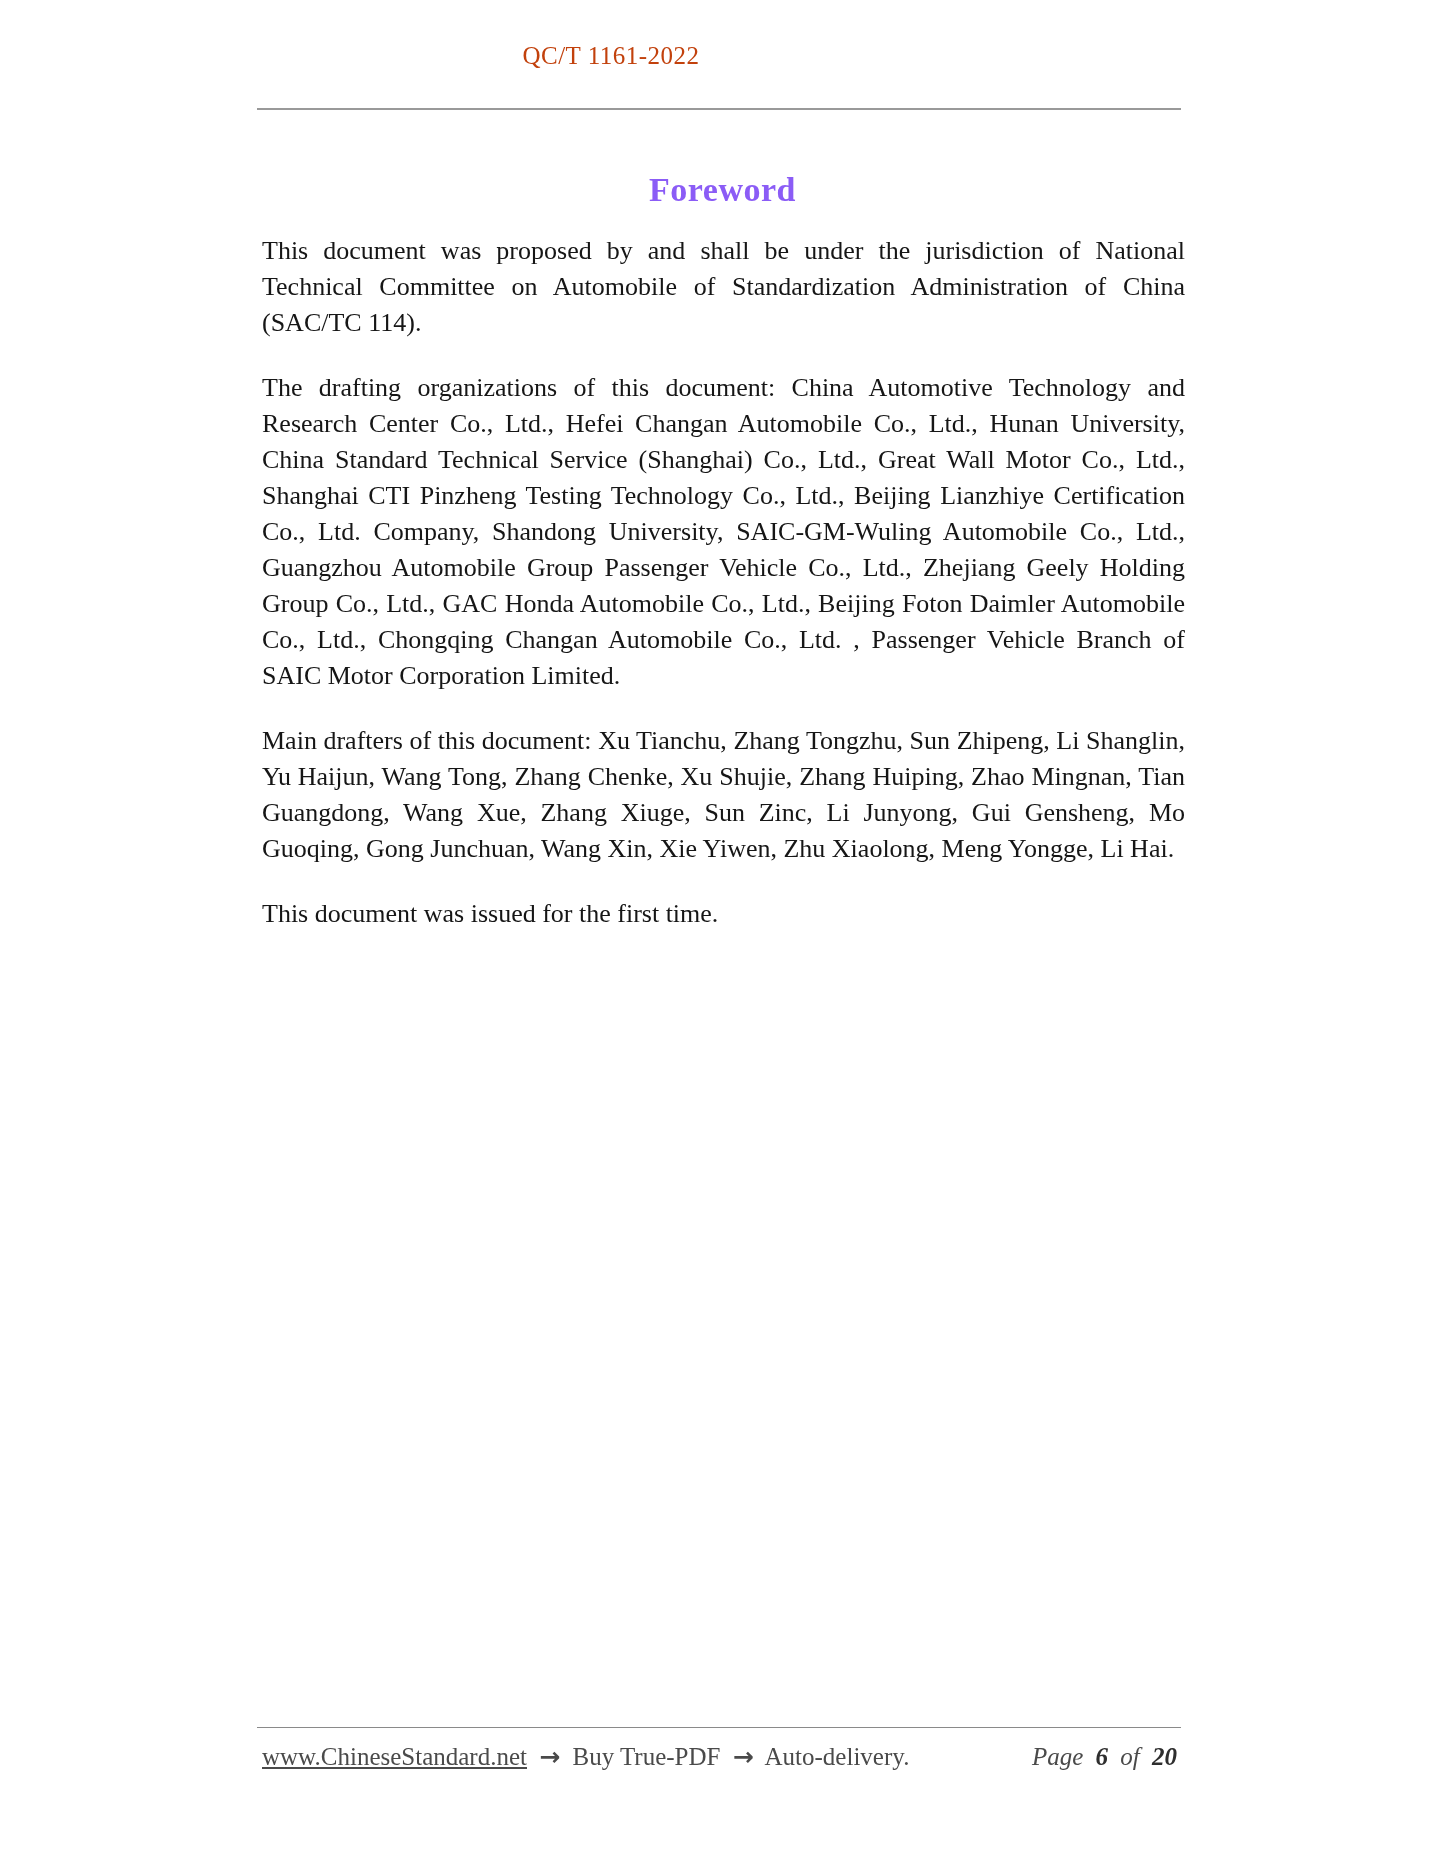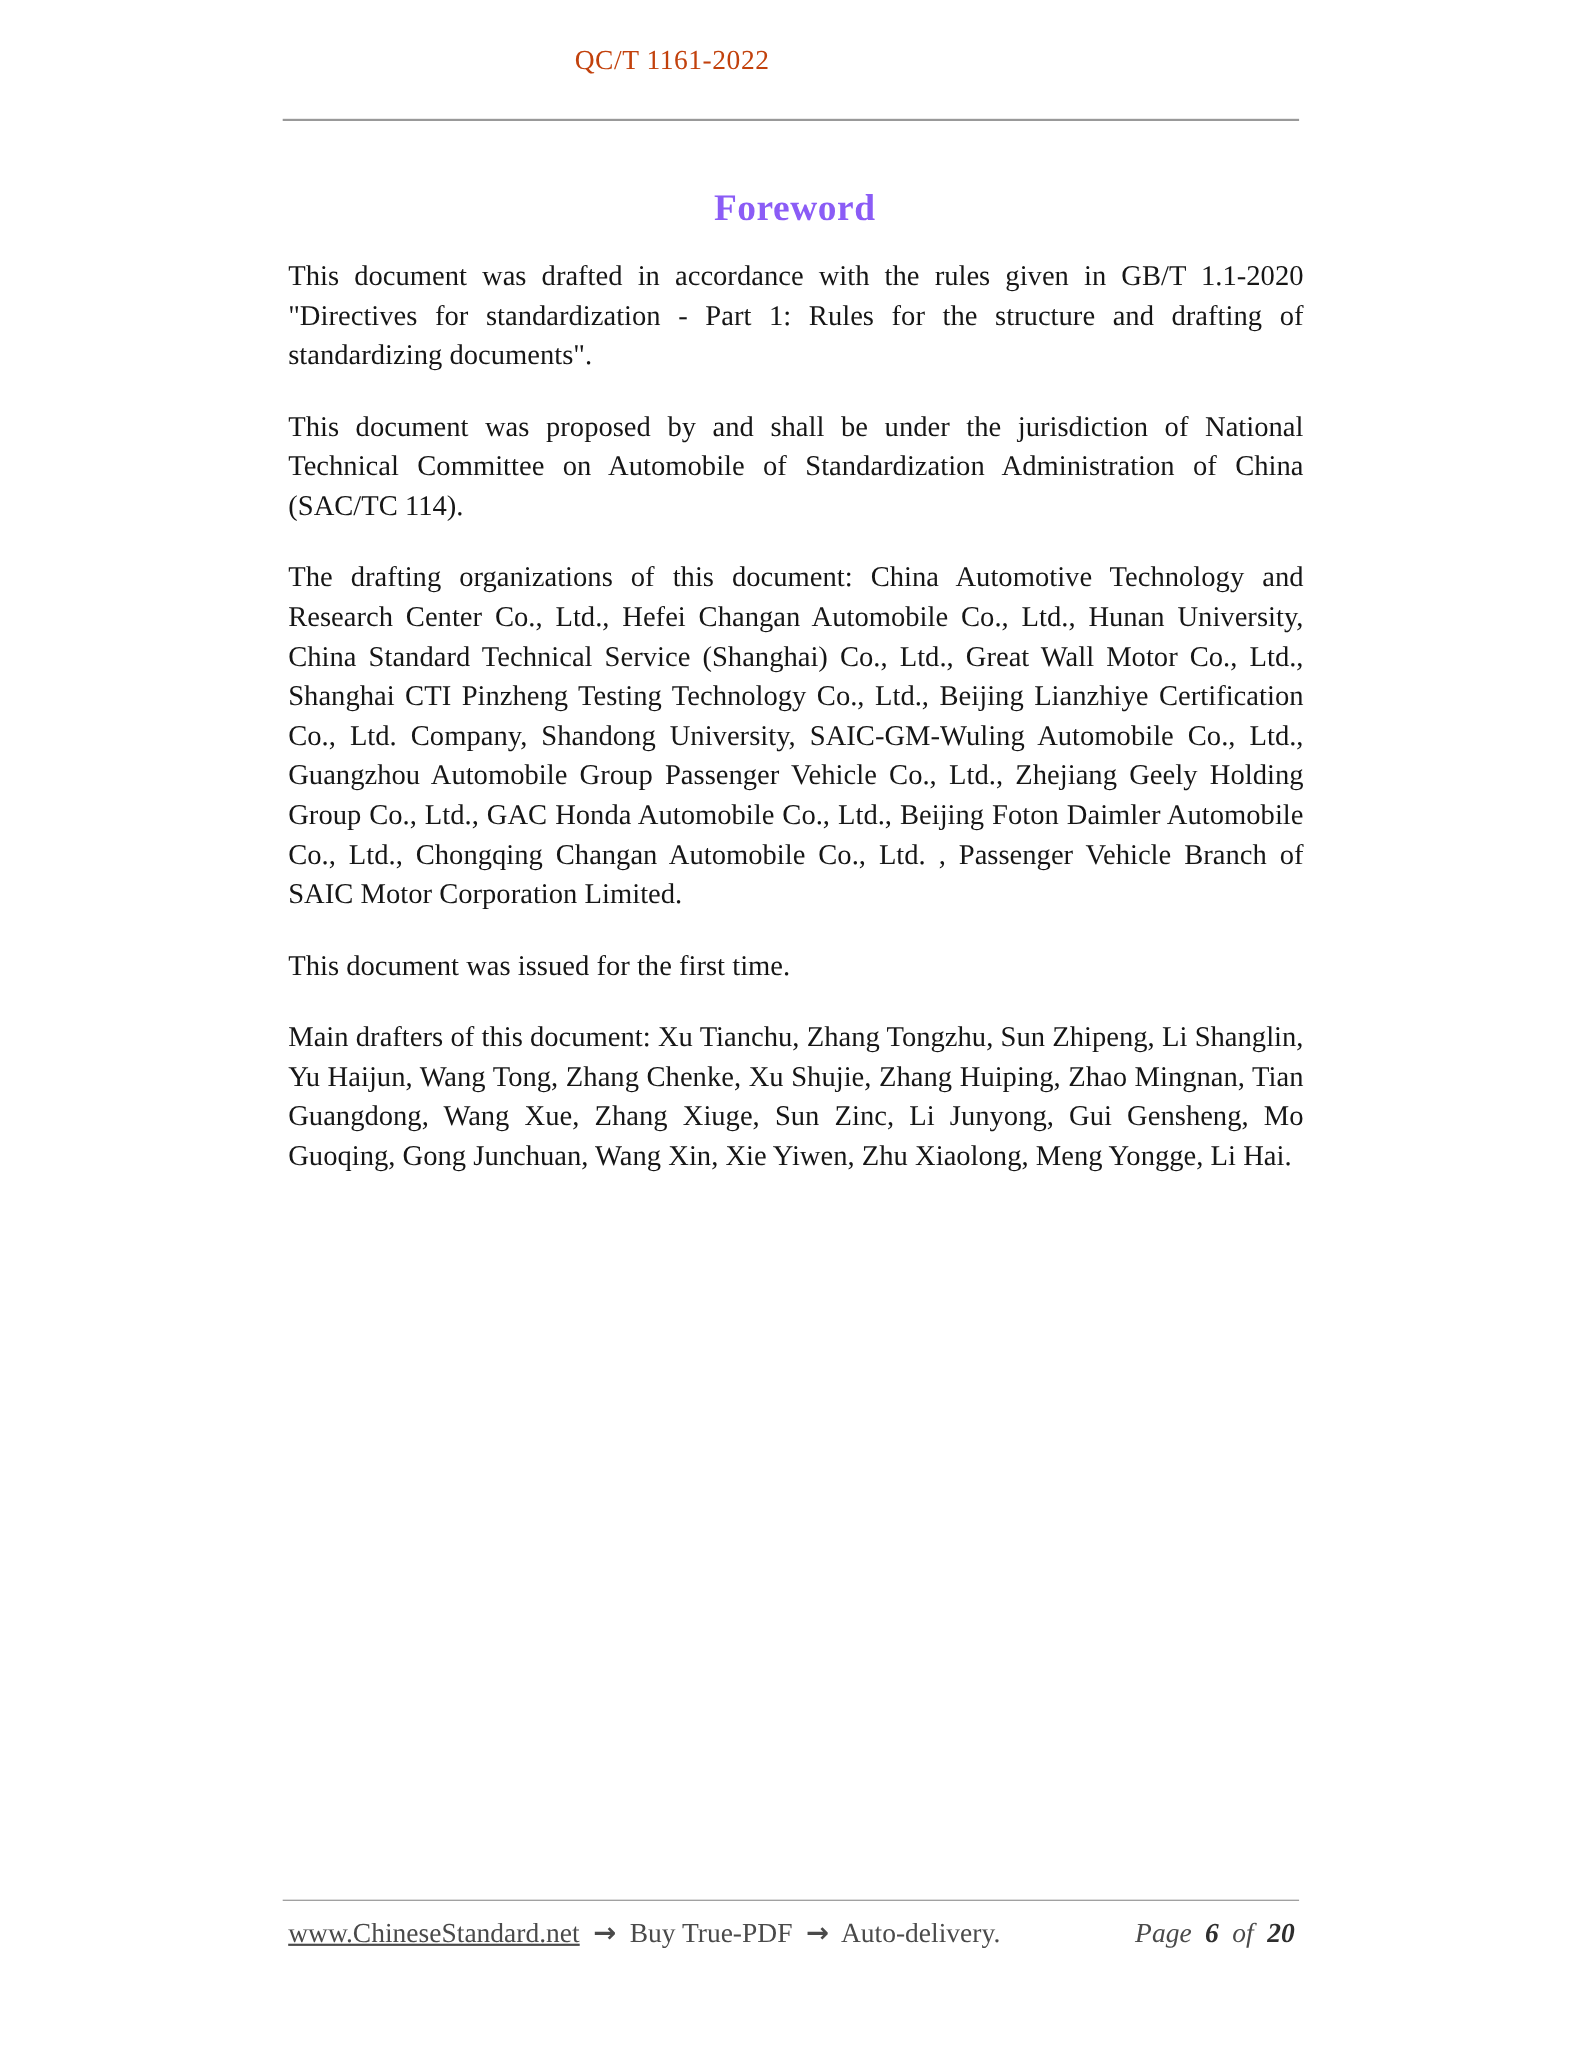--- a/index.html
+++ b/index.html
@@ -90,25 +90,24 @@
 </head>
 <body>
 
 <div class="doc-number">QC/T 1161-2022</div>
 
 <div class="rule rule-header"></div>
 
 <h1 class="page-title">Foreword</h1>
 
 <div class="content">
-  <p>This document was drafted in accordance with the rules given in GB/T 1.1-2020 "Directives for standardization - Part 1: Rules for the structure and drafting of standardizing documents".</p>
   <p>This document was proposed by and shall be under the jurisdiction of National Technical Committee on Automobile of Standardization Administration of China (SAC/TC 114).</p>
   <p>The drafting organizations of this document: China Automotive Technology and Research Center Co., Ltd., Hefei Changan Automobile Co., Ltd., Hunan University, China Standard Technical Service (Shanghai) Co., Ltd., Great Wall Motor Co., Ltd., Shanghai CTI Pinzheng Testing Technology Co., Ltd., Beijing Lianzhiye Certification Co., Ltd. Company, Shandong University, SAIC-GM-Wuling Automobile Co., Ltd., Guangzhou Automobile Group Passenger Vehicle Co., Ltd., Zhejiang Geely Holding Group Co., Ltd., GAC Honda Automobile Co., Ltd., Beijing Foton Daimler Automobile Co., Ltd., Chongqing Changan Automobile Co., Ltd. , Passenger Vehicle Branch of SAIC Motor Corporation Limited.</p>
+  <p>Main drafters of this document: Xu Tianchu, Zhang Tongzhu, Sun Zhipeng, Li Shanglin, Yu Haijun, Wang Tong, Zhang Chenke, Xu Shujie, Zhang Huiping, Zhao Mingnan, Tian Guangdong, Wang Xue, Zhang Xiuge, Sun Zinc, Li Junyong, Gui Gensheng, Mo Guoqing, Gong Junchuan, Wang Xin, Xie Yiwen, Zhu Xiaolong, Meng Yongge, Li Hai.</p>
   <p>This document was issued for the first time.</p>
-  <p>Main drafters of this document: Xu Tianchu, Zhang Tongzhu, Sun Zhipeng, Li Shanglin, Yu Haijun, Wang Tong, Zhang Chenke, Xu Shujie, Zhang Huiping, Zhao Mingnan, Tian Guangdong, Wang Xue, Zhang Xiuge, Sun Zinc, Li Junyong, Gui Gensheng, Mo Guoqing, Gong Junchuan, Wang Xin, Xie Yiwen, Zhu Xiaolong, Meng Yongge, Li Hai.</p>
 </div>
 
 <div class="rule rule-footer"></div>
 
 <div class="footer">
   <div class="footer-left">
     <span class="site-link">www.ChineseStandard.net</span>
     <span class="arrow">→</span>
     <span>Buy True-PDF</span>
     <span class="arrow">→</span>

